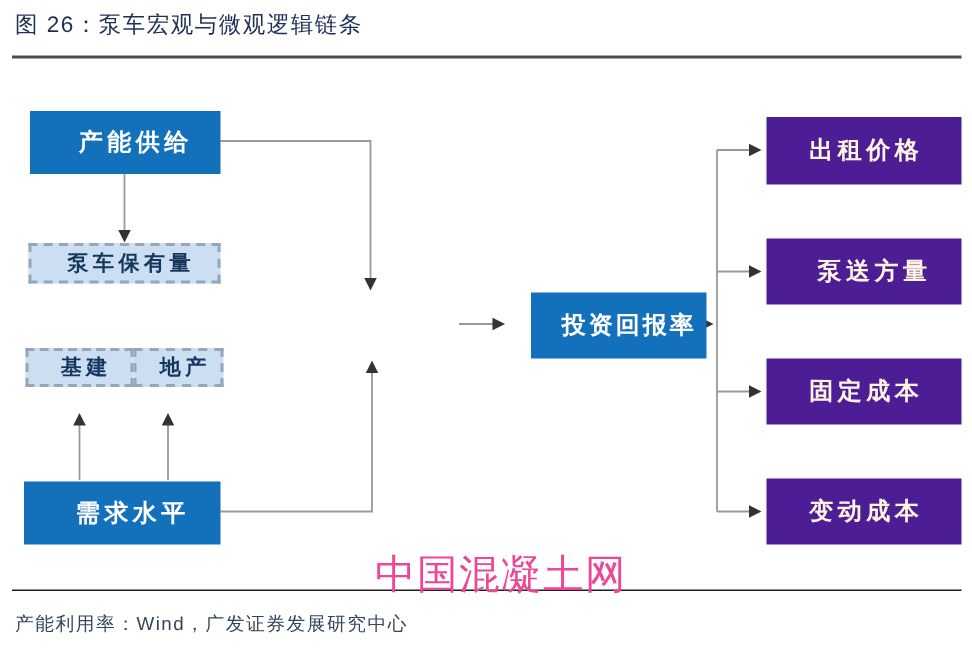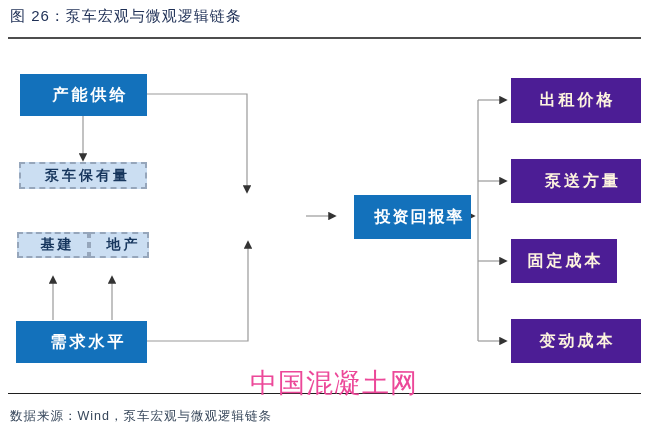--- a/index.html
+++ b/index.html
@@ -61,21 +61,21 @@
   
   .n-supply      { left: 20px;  top: 74px;  width: 127px; height: 42px; }
   .n-fleet       { left: 19px;  top: 162px; width: 128px; height: 27px; }
   .n-infra       { left: 17px;  top: 232px; width: 72px;  height: 26px; }
   .n-estate      { left: 89px;  top: 232px; width: 60px;  height: 26px; }
   .n-demand      { left: 16px;  top: 321px; width: 131px; height: 42px; }
   .n-utilization { left: 192px; top: 195px; width: 114px; height: 44px; letter-spacing: 2px; }
   .n-roi         { left: 338px; top: 195px; width: 117px; height: 44px; letter-spacing: 2px; margin-left: 16px; }
   .n-rental      { left: 511px; top: 78px;  width: 130px; height: 45px; }
   .n-volume      { left: 511px; top: 159px; width: 130px; height: 44px; padding-left: 14px; }
-  .n-fixed       { left: 511px; top: 239px; width: 106px; height: 44px; text-align: center; }
+  .n-fixed       { left: 511px; top: 239px; width: 130px; height: 44px; text-align: center; }
   .n-variable    { left: 511px; top: 319px; width: 130px; height: 44px; }
 
   .watermark-line {
     position: absolute;
     left: 8px; top: 393px;
     width: 633px; height: 0;
     border-top: 1px solid #1f1f1f;
   }
   .watermark {
     position: absolute;
@@ -131,15 +131,15 @@
   <div class="node dashed n-estate">地产</div>
   <div class="node blue n-demand">需求水平</div>
   <div class="node blue n-roi">投资回报率</div>
   <div class="node orange n-rental">出租价格</div>
   <div class="node orange n-volume">泵送方量</div>
   <div class="node orange n-fixed">固定成本</div>
   <div class="node orange n-variable">变动成本</div>
 
   <div class="watermark-line"></div>
   <div class="watermark">中国混凝土网</div>
-  <div class="source-note">数据来源：Wind，泵车宏观与微观逻辑链条</div>
+  <div class="source-note">产能利用率：Wind，广发证券发展研究中心</div>
 
 </div>
 
 </body></html>

